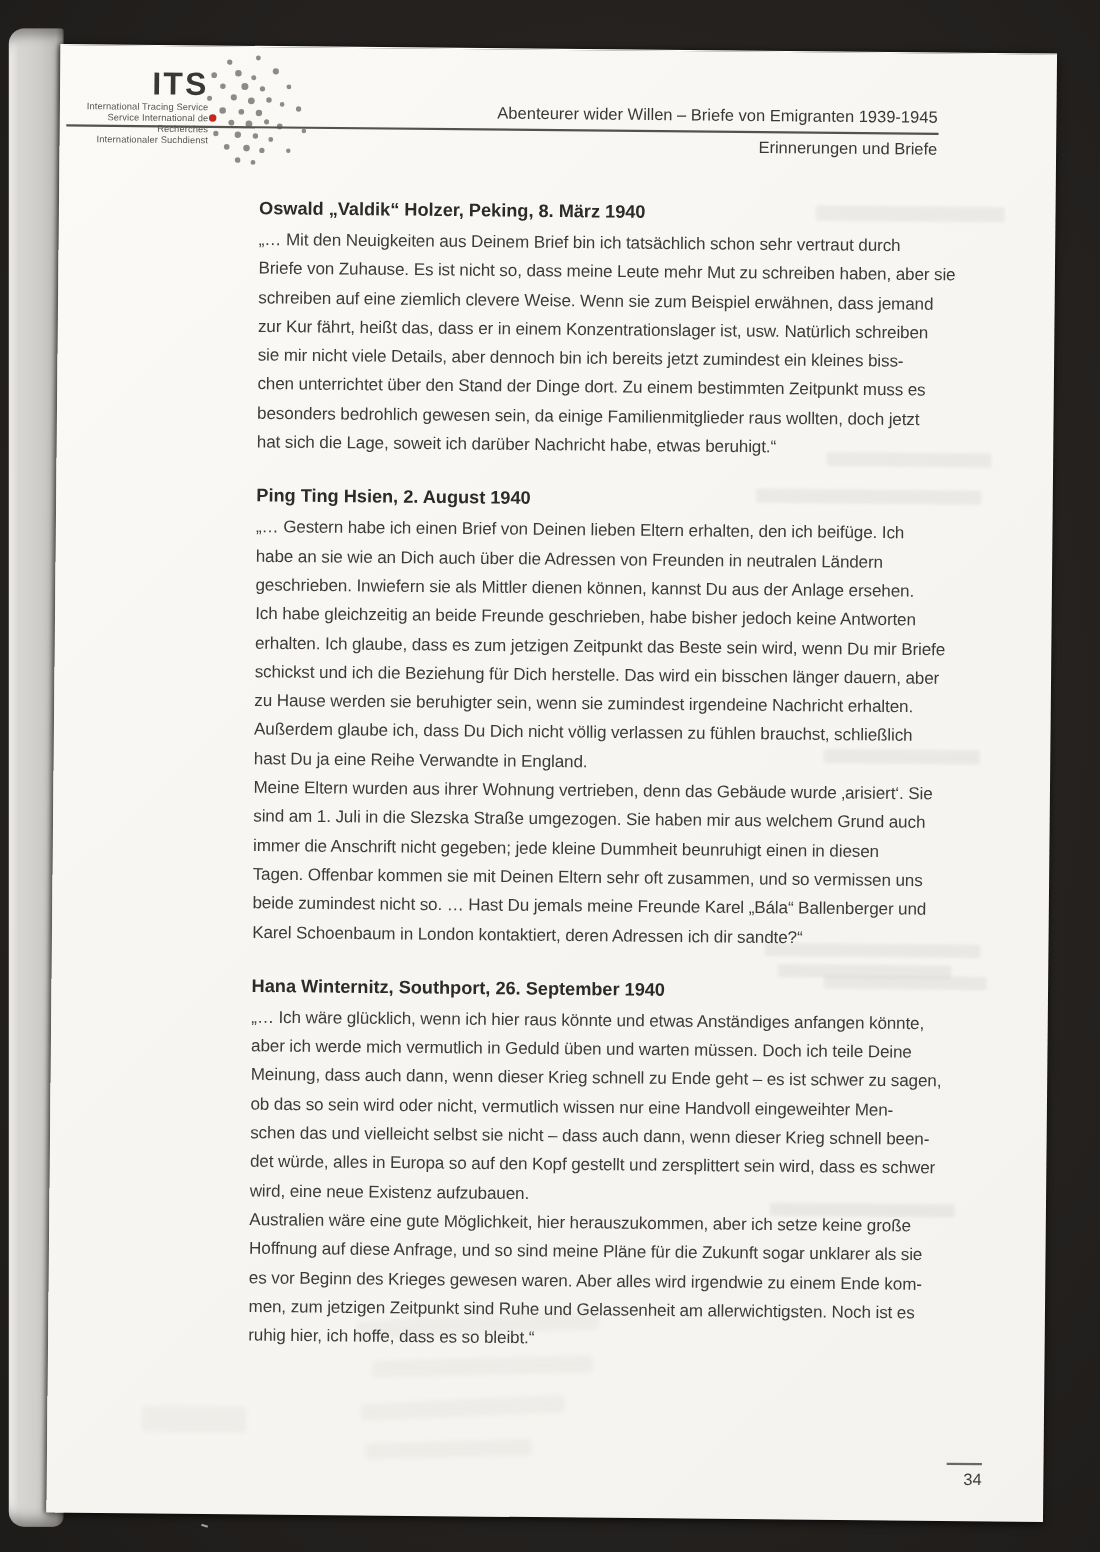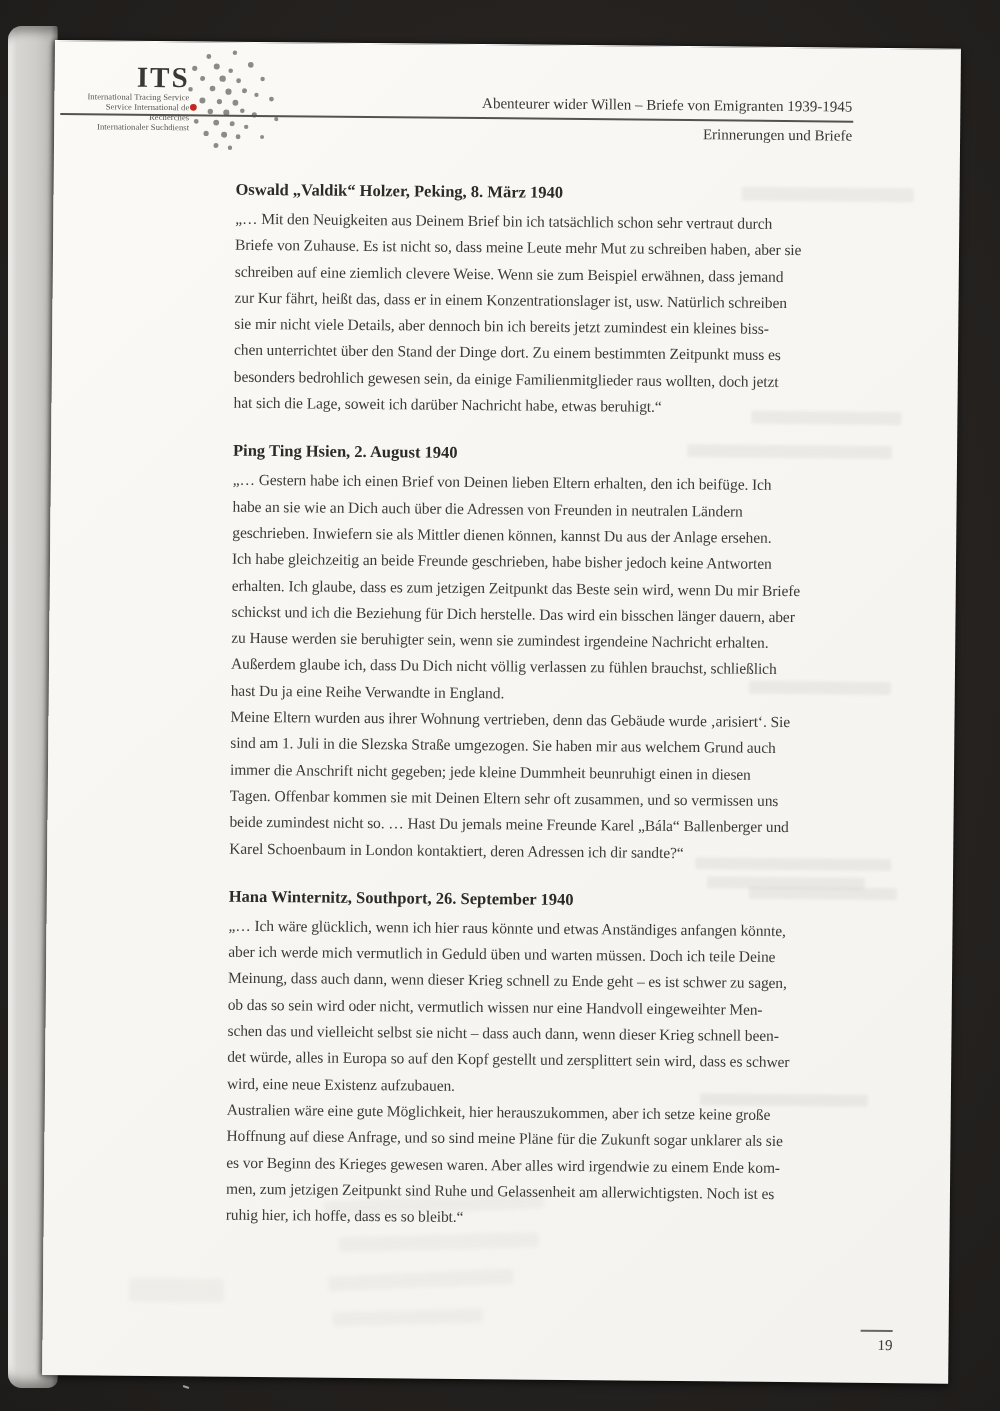--- a/index.html
+++ b/index.html
@@ -1,18 +1,18 @@
 <!DOCTYPE html>
 <html><head>
 <meta charset="utf-8">
 <style>
   html,body{margin:0;padding:0;background:#1d1b19;}
   .scan{position:relative;width:1000px;height:1411px;overflow:hidden;
         background:radial-gradient(ellipse at 55% 45%, #2b2825 0%, #252220 55%, #1e1c1a 100%);
-        font-family:Liberation Serif, serif;}
+        font-family:Liberation Sans, sans-serif;}
   
   .page-stack{position:absolute;left:8px;top:26px;width:50px;height:1362px;
         background:linear-gradient(to right,#efeeec 0%,#d8d6d2 18%,#cfcdc9 55%,#bdbbb7 86%,#8f8d89 97%,#55514d 100%);
         border-radius:14px 3px 10px 14px;
         box-shadow:inset 0 14px 10px -8px rgba(0,0,0,.35), inset 0 -16px 12px -10px rgba(0,0,0,.4);}
   .page-stack .bump{position:absolute;right:-3px;top:1042px;width:9px;height:34px;border-radius:5px;
         background:linear-gradient(to right,#d8d6d2,#b1afab);}
   
   .page{position:absolute;left:55px;top:40px;width:906px;height:1334px;
         transform:rotate(0.55deg);transform-origin:top left;
@@ -152,21 +152,21 @@
             <div class="tline">Australien wäre eine gute Möglichkeit, hier herauszukommen, aber ich setze keine große</div>
             <div class="tline">Hoffnung auf diese Anfrage, und so sind meine Pläne für die Zukunft sogar unklarer als sie</div>
             <div class="tline">es vor Beginn des Krieges gewesen waren. Aber alles wird irgendwie zu einem Ende kom-</div>
             <div class="tline">men, zum jetzigen Zeitpunkt sind Ruhe und Gelassenheit am allerwichtigsten. Noch ist es</div>
             <div class="tline">ruhig hier, ich hoffe, dass es so bleibt.“</div>
           </div>
       </div>
     </div>
 
     <div class="foot-rule"></div>
-    <div class="foot-num">19</div>
+    <div class="foot-num">34</div>
 
     <div class="bleed" style="left:688px;top:139px;width:172px;height:14px;"></div>
     <div class="bleed" style="left:700px;top:363px;width:150px;height:13px;"></div>
     <div class="bleed" style="left:636px;top:397px;width:205px;height:13px;"></div>
     <div class="bleed" style="left:700px;top:633px;width:142px;height:13px;"></div>
     <div class="bleed" style="left:648px;top:810px;width:196px;height:12px;"></div>
     <div class="bleed" style="left:660px;top:829px;width:158px;height:12px;"></div>
     <div class="bleed" style="left:702px;top:839px;width:148px;height:12px;"></div>
     <div class="bleed" style="left:655px;top:1046px;width:168px;height:12px;"></div>
     <div class="smudge" style="left:280px;top:1152px;width:220px;height:16px;transform:rotate(-3deg);"></div>

